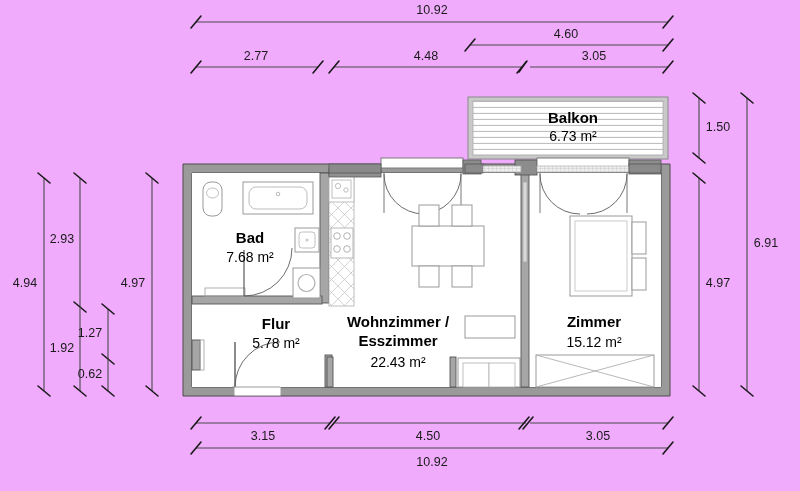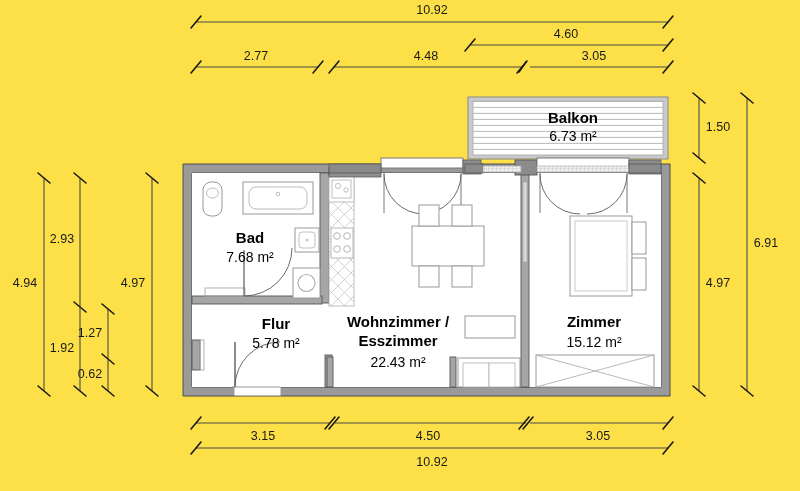--- a/index.html
+++ b/index.html
@@ -8,21 +8,21 @@
     background: #ffffff;
   }
   body {
     font-family: "Liberation Sans", sans-serif;
     color: #111111;
   }
   #plan {
     position: relative;
     width: 800px;
     height: 491px;
-    background: #fde047;
+    background: #f0abfc;
     overflow: hidden;
   }
   #plan svg {
     position: absolute;
     left: 0;
     top: 0;
   }
   .dimtext {
     font-family: "Liberation Sans", sans-serif;
     font-size: 12.5px;

